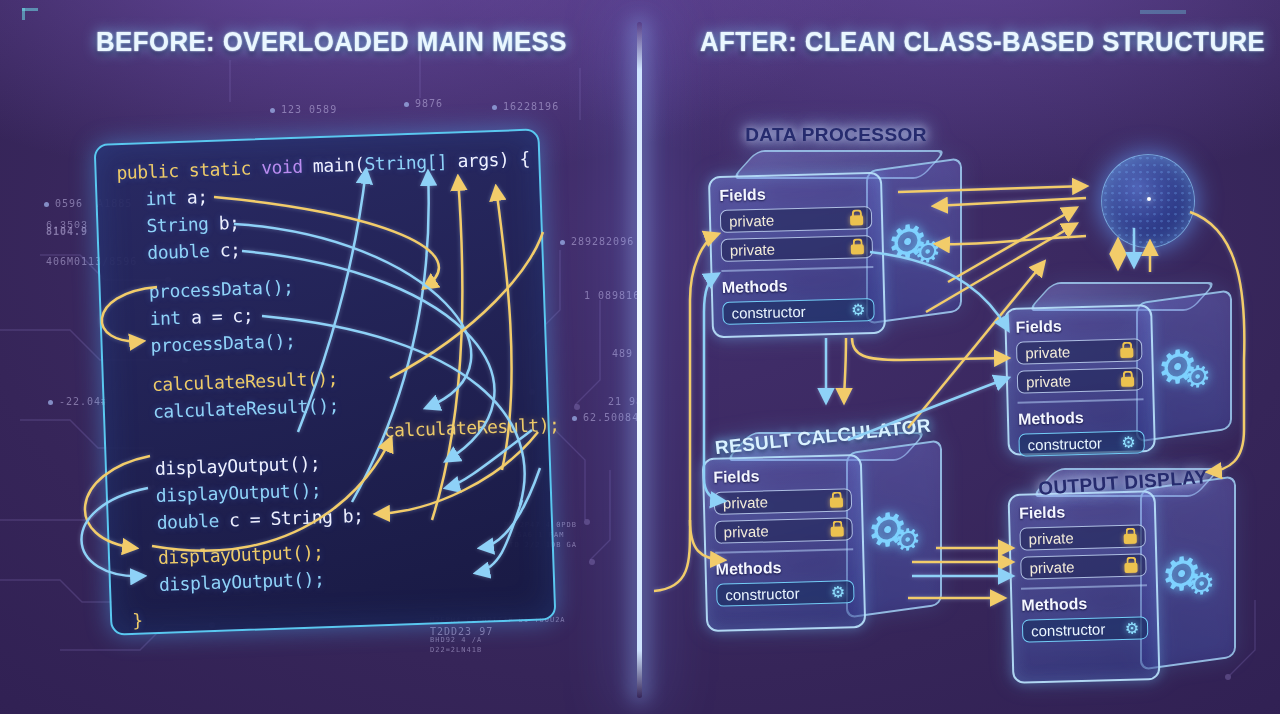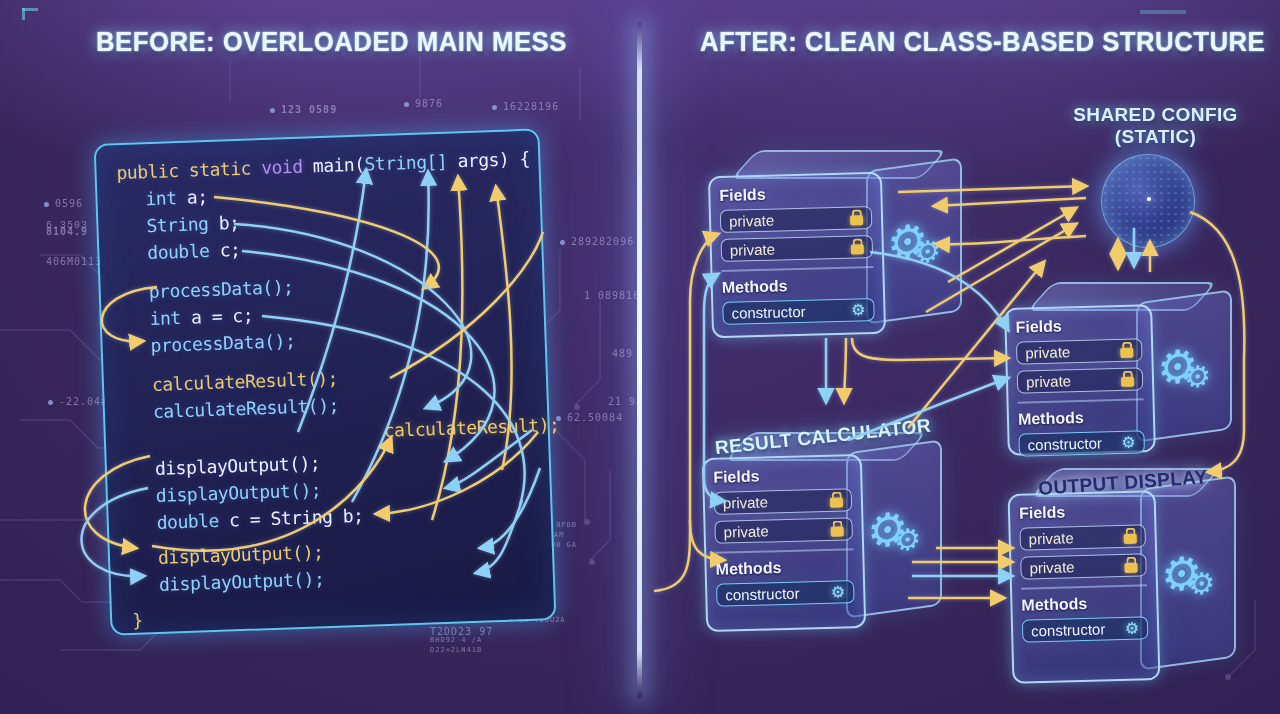--- a/index.html
+++ b/index.html
@@ -149,32 +149,32 @@
       <circle cx="212" cy="625" r="3"></circle>
         <circle cx="532" cy="392" r="3"></circle>
       <circle cx="577" cy="407" r="3"></circle>
         <circle cx="587" cy="522" r="3"></circle>
       <circle cx="592" cy="562" r="3"></circle>
         <circle cx="1228" cy="677" r="3"></circle>
     </g>
   </svg>
 
   <div id="glitch-layer">
-      <div class="glitch" style="left: 270px; top: 104px; font-weight: bold;"><span class="g-dot"></span>123 0589</div>
+      <div class="glitch" style="left: 270px; top: 104px;"><span class="g-dot"></span>123 0589</div>
       <div class="glitch" style="left: 404px; top: 98px;"><span class="g-dot"></span>9876</div>
       <div class="glitch" style="left: 492px; top: 101px;"><span class="g-dot"></span>16228196</div>
       <div class="glitch" style="left: 44px; top: 198px;"><span class="g-dot"></span>0596  A1885</div>
       <div class="glitch" style="left: 46px; top: 220px; font-family: Liberation Mono, monospace;">6.3503</div>
       <div class="glitch" style="left: 46px; top: 226px; font-weight: bold;">8104.9</div>
       <div class="glitch" style="left: 46px; top: 256px;">406M0113/8596</div>
       <div class="glitch" style="left: 560px; top: 236px;"><span class="g-dot"></span>289282096</div>
       <div class="glitch" style="left: 584px; top: 290px;">1 089816</div>
       <div class="glitch" style="left: 612px; top: 348px;">489</div>
       <div class="glitch" style="left: 608px; top: 396px;">21 98</div>
-      <div class="glitch" style="left: 556px; top: 412px;"><span class="g-dot"></span>62.50084</div>
+      <div class="glitch" style="left: 572px; top: 412px;"><span class="g-dot"></span>62.50084</div>
       <div class="glitch" style="left: 48px; top: 396px;"><span class="g-dot"></span>-22.04#</div>
       <div class="glitch" style="left: 430px; top: 616px; font-size: 7px;">M2EPH4 CAPD2IT2P D1 TU0U2A</div>
       <div class="glitch" style="left: 430px; top: 626px; font-size: 10px;">T2DD23 97</div>
       <div class="glitch" style="left: 430px; top: 636px; font-size: 7px;">BHD92 4 /A</div>
       <div class="glitch" style="left: 430px; top: 646px; font-size: 7px;">D22=2LN41B</div>
       <div class="glitch" style="left: 504px; top: 521px; font-size: 7px;">P2P2P47 4 0PDB</div>
       <div class="glitch" style="left: 507px; top: 531px; font-size: 7px;">P25A6 1 PAM</div>
       <div class="glitch" style="left: 504px; top: 541px; font-size: 7px;">2TD 2/2 1DB GA</div>
     </div>
   <div class="corner-mark" style="left:22px;top:8px;width:16px;height:3px;"></div>
@@ -206,20 +206,21 @@
         <div class="code-gap sm"></div>
         <div class="code-line ind1"><span class="tk-y">displayOutput();</span></div>
         <div class="code-line ind1"><span class="tk-c">displayOutput();</span></div>
         <div class="code-gap sm"></div>
         <div class="code-line"><span class="tk-y">}</span></div>
       </div>
     <div class="floating-code">calculateResult);</div>
   </div>
 
   <div class="cube box-dp">
+    <div class="cube-label lbl-dark">DATA PROCESSOR</div>
     <div class="cube-top"></div>
     <div class="cube-side">
         <span class="gear g1">⚙</span>
         <span class="gear g2">⚙</span>
       </div>
     <div class="cube-front">
         <div class="panel-inner">
           <div class="sec-h">Fields</div>
           <div class="prow">
             <span class="ptxt">private</span>
@@ -312,24 +313,20 @@
           </div>
           <div class="sec-h m">Methods</div>
           <div class="crow">
             <span class="ptxt">constructor</span>
             <span class="gear-sm">⚙</span>
           </div>
         </div>
       </div>
   </div>
 
-  <div class="sphere-label">
-    <div>SHARED CONFIG</div>
-    <div>(STATIC)</div>
-  </div>
   <div class="sphere"></div>
 
   <svg class="arrows" width="1280" height="714">
     <defs>
       <marker id="ma-y" viewBox="0 0 10 10" refX="8" refY="5" markerWidth="7" markerHeight="7" orient="auto-start-reverse">
         <path d="M0,0 L10,5 L0,10 z" fill="#f2cc6a"></path>
       </marker>
       <marker id="ma-c" viewBox="0 0 10 10" refX="8" refY="5" markerWidth="7" markerHeight="7" orient="auto-start-reverse">
         <path d="M0,0 L10,5 L0,10 z" fill="#8ed1f7"></path>
       </marker>

